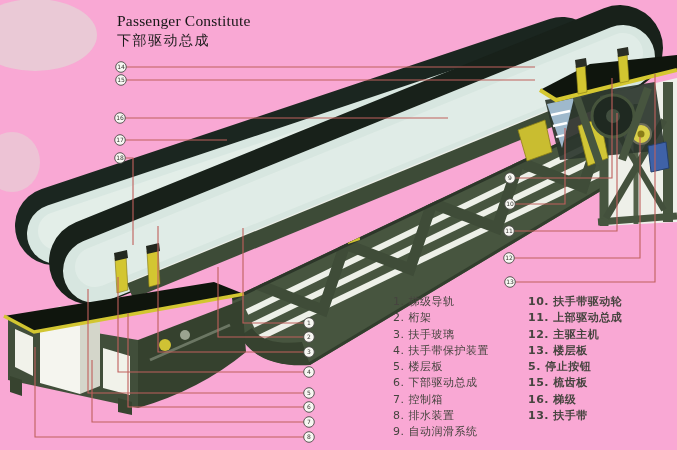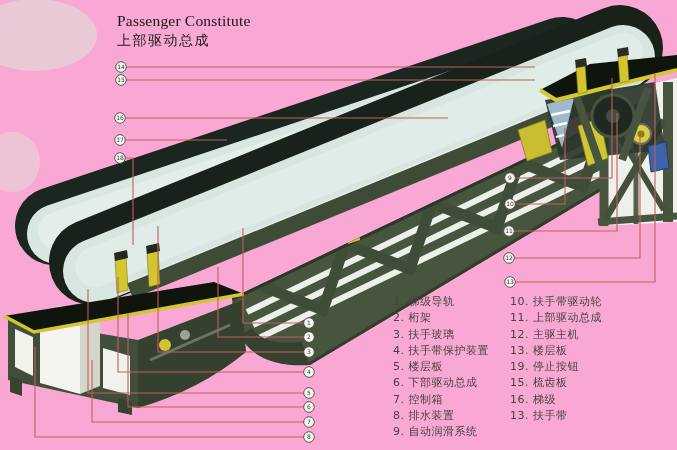--- a/index.html
+++ b/index.html
@@ -6,21 +6,21 @@
   .stage{
     position:relative;width:677px;height:450px;background:#f9a8d4;
     overflow:hidden;font-family:"DejaVu Sans","Liberation Sans",sans-serif;
   }
   .illustration{position:absolute;left:0;top:0;}
   .title-block{position:absolute;left:117px;top:12px;color:#161616;line-height:1.15;}
   .title-en{font-family:"Liberation Serif","DejaVu Serif",serif;font-size:15.5px;letter-spacing:.2px;}
   .title-zh{font-size:14px;letter-spacing:1.5px;margin-top:2px;color:#1d1d1d;}
   .legend-col{position:absolute;top:294px;font-size:11px;line-height:16.3px;color:#46443f;letter-spacing:.5px;white-space:nowrap;}
   #legend-col-1{left:393px;}
-  #legend-col-2{left:510px;}
+  #legend-col-2{left:528px;font-weight:bold;}
   .legend-item{height:16.3px;}
   svg text{font-family:"DejaVu Sans","Liberation Sans",sans-serif;}
 </style>
 </head>
 <body>
 
 <div class="stage">
 
   <svg class="illustration" width="677" height="450" viewBox="0 0 677 450">
 
@@ -220,38 +220,38 @@
         <g>
           <polyline points="120,158 133,158 133,245" fill="none" stroke="#c0605c" stroke-width="1.1"></polyline>
           <circle cx="120" cy="158" r="5.3" fill="#f7f7f2" stroke="#4a4a46" stroke-width="0.9"></circle>
           <text x="120" y="160.2" text-anchor="middle" font-size="6" fill="#3a3a36">18</text>
         </g>
       </g>
   </svg>
 
   <div class="title-block">
     <div class="title-en">Passenger Constitute</div>
-    <div class="title-zh">上部驱动总成</div>
+    <div class="title-zh">下部驱动总成</div>
   </div>
 
   <div class="legend-col" id="legend-col-1">
       <div class="legend-item">1. 梯级导轨</div>
       <div class="legend-item">2. 桁架</div>
       <div class="legend-item">3. 扶手玻璃</div>
       <div class="legend-item">4. 扶手带保护装置</div>
       <div class="legend-item">5. 楼层板</div>
       <div class="legend-item">6. 下部驱动总成</div>
       <div class="legend-item">7. 控制箱</div>
       <div class="legend-item">8. 排水装置</div>
       <div class="legend-item">9. 自动润滑系统</div>
     </div>
   <div class="legend-col" id="legend-col-2">
       <div class="legend-item">10. 扶手带驱动轮</div>
       <div class="legend-item">11. 上部驱动总成</div>
       <div class="legend-item">12. 主驱主机</div>
       <div class="legend-item">13. 楼层板</div>
-      <div class="legend-item">19. 停止按钮</div>
+      <div class="legend-item">5. 停止按钮</div>
       <div class="legend-item">15. 梳齿板</div>
       <div class="legend-item">16. 梯级</div>
       <div class="legend-item">13. 扶手带</div>
     </div>
 
 </div>
 
 </body></html>

